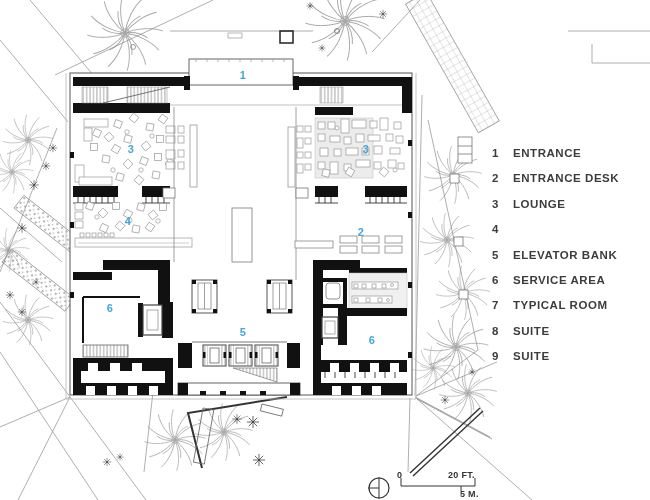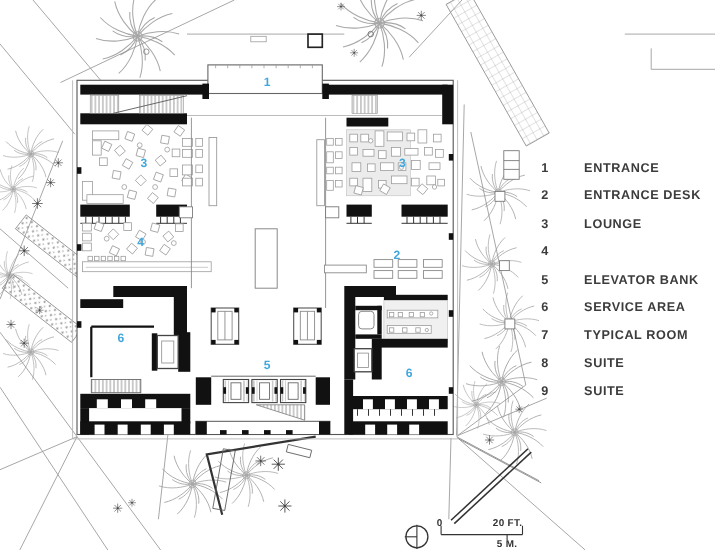--- a/index.html
+++ b/index.html
@@ -5,27 +5,27 @@
   html,body{margin:0;padding:0;background:#fff;}
   .canvas{position:relative;width:650px;height:500px;background:#ffffff;overflow:hidden;
           font-family:"Liberation Sans",sans-serif;}
   .plan-svg{position:absolute;left:0;top:0;}
   .plan-label{position:absolute;transform:translate(-50%,-50%);color:#42a7dc;
               font-size:11px;font-weight:bold;letter-spacing:.3px;}
   .legend{position:absolute;left:492px;top:148px;display:flex;flex-direction:column;gap:14.4px;}
   .legend-row{display:flex;align-items:baseline;line-height:11px;color:#3c3c3c;
               font-size:11.5px;font-weight:bold;letter-spacing:.55px;}
   .lnum{width:15px;flex:0 0 15px;}
-  .llabel{margin-left:24px;white-space:nowrap;}
+  .llabel{margin-left:6px;white-space:nowrap;}
   .title{position:absolute;left:33px;top:466px;font-size:13.5px;font-weight:bold;
          letter-spacing:1.1px;color:#3a3a3a;}
   .scale-zero{position:absolute;left:397px;top:470px;font-size:9px;font-weight:bold;color:#333;}
   .scale-feet{position:absolute;left:448px;top:470px;width:42px;
               font-size:9px;font-weight:bold;color:#333;letter-spacing:.3px;}
-  .scale-meters{position:absolute;left:442px;top:489px;width:38px;text-align:center;
+  .scale-meters{position:absolute;left:460px;top:489px;width:38px;text-align:left;
               font-size:9px;font-weight:bold;color:#333;letter-spacing:.3px;}
 </style>
 </head>
 <body>
 
 <div class="canvas">
 
 <svg class="plan-svg" width="650" height="500" viewBox="0 0 650 500">
   <defs>
     <pattern id="hv" width="3.4" height="8" patternUnits="userSpaceOnUse">

